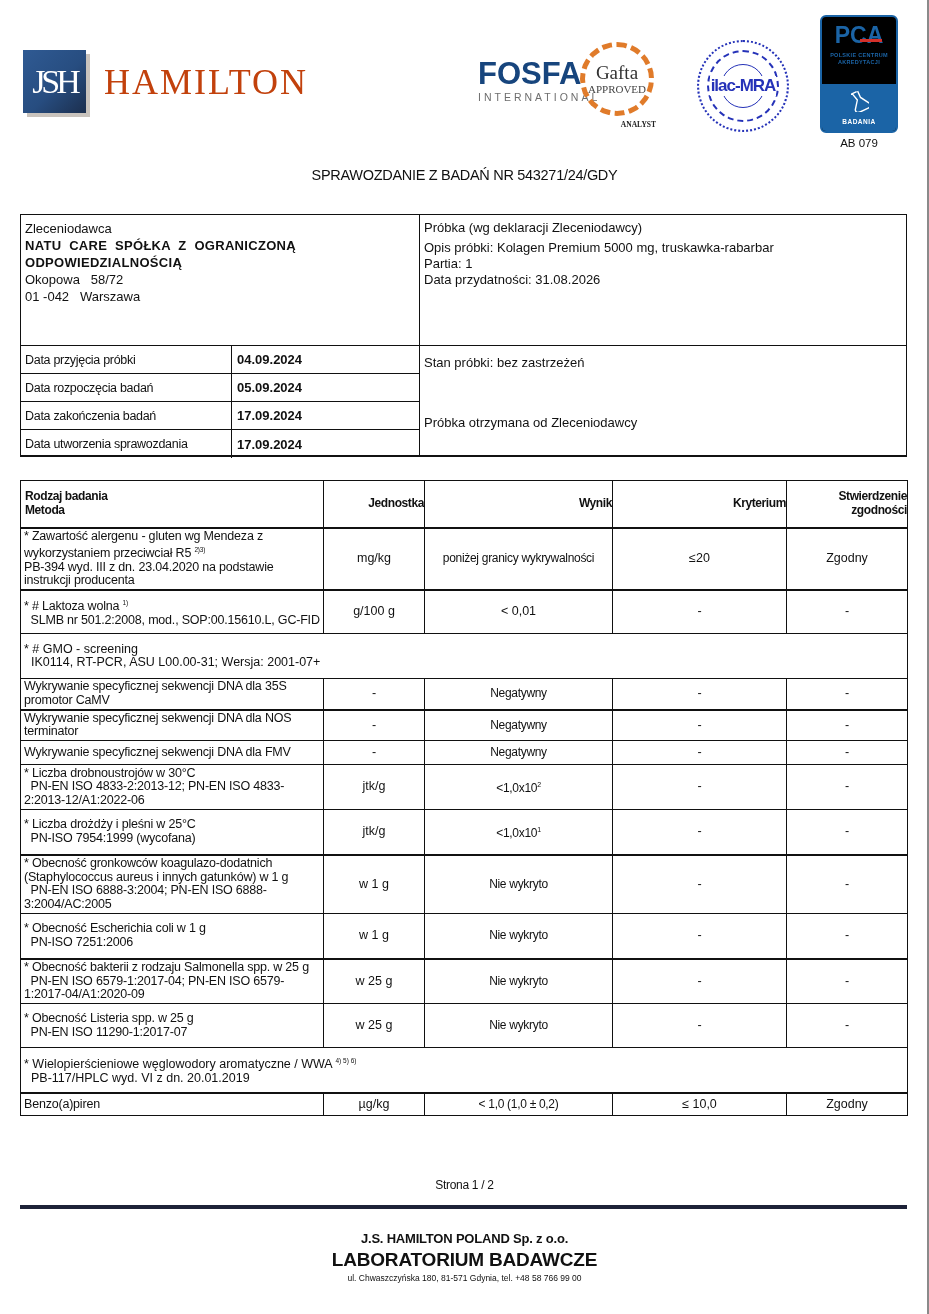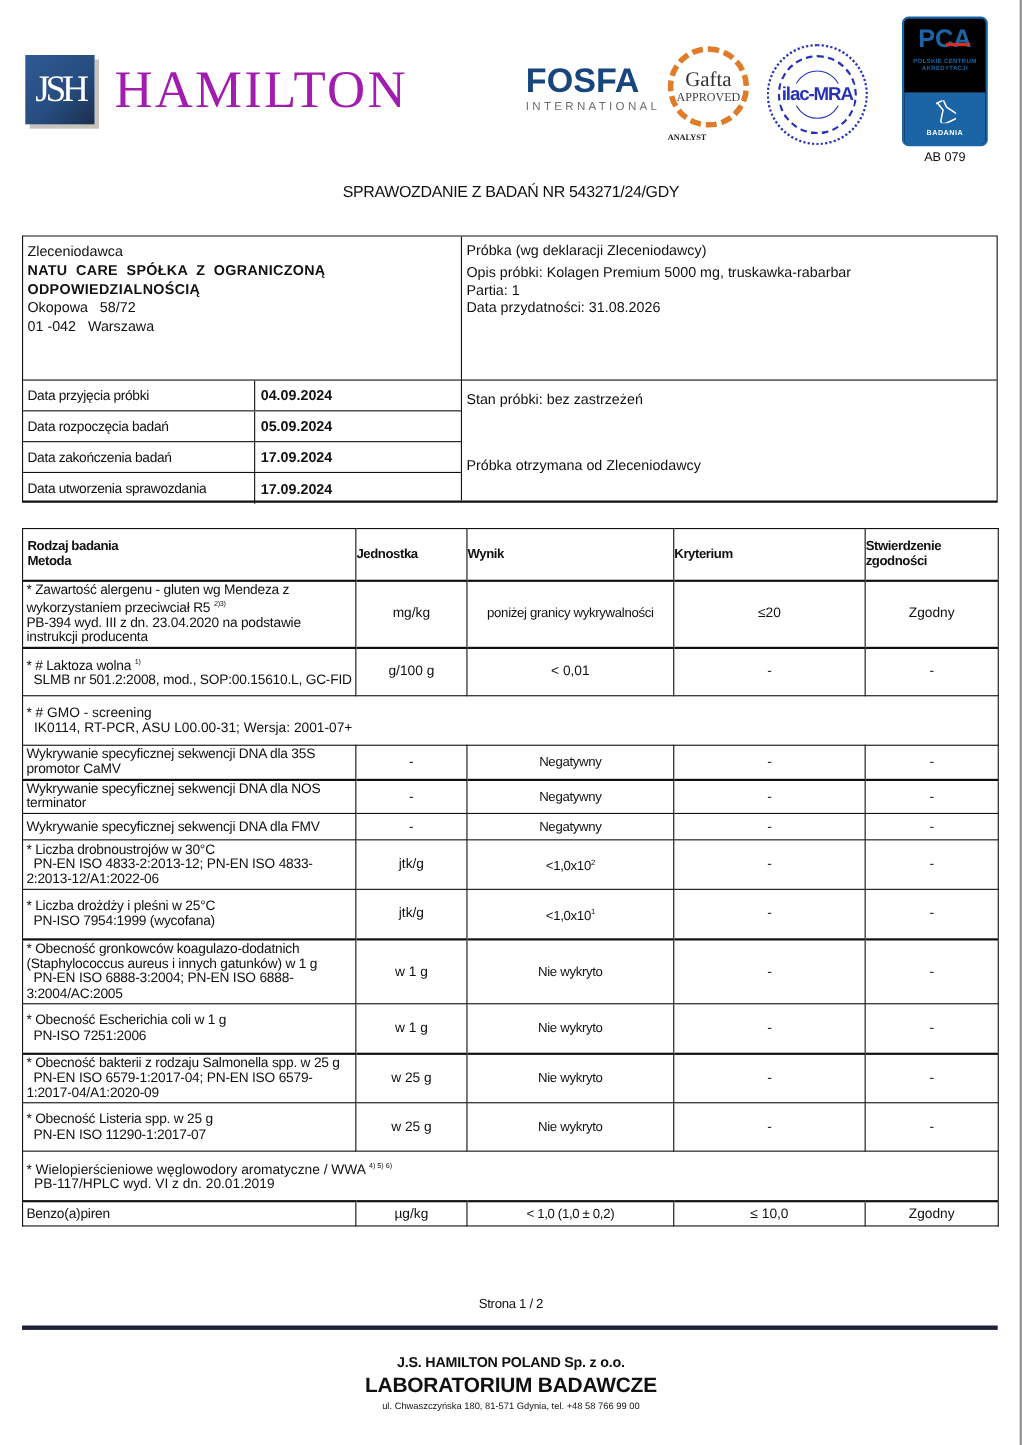--- a/index.html
+++ b/index.html
@@ -3,27 +3,27 @@
 <meta charset="utf-8">
 <style>
   * { box-sizing: border-box; margin: 0; padding: 0; }
   html, body { width: 929px; height: 1314px; background: #ffffff; overflow: hidden; }
   body { font-family: "Liberation Sans", sans-serif; color: #111; position: relative; }
   .right-edge { position: absolute; right: 0; top: 0; width: 2px; height: 1314px; background: #8a8a8a; }
 
   
   .hamilton-logo { position: absolute; left: 23px; top: 50px; display: flex; align-items: center; }
   .jsh-box { width: 63px; height: 63px; background: linear-gradient(135deg, #2f5a93 0%, #274d80 55%, #1c2f4e 100%); box-shadow: 4px 4px 0 #c9c3bd; position: relative; color: #fff; font-family: "Liberation Serif", serif; font-size: 34px; display: flex; align-items: center; justify-content: center; letter-spacing: -4px; }
-  .hamilton-word { margin-left: 18px; font-family: "Liberation Serif", serif; font-size: 48px; letter-spacing: 2px; color: #a21caf; }
+  .hamilton-word { margin-left: 18px; font-family: "Liberation Serif", serif; font-size: 36px; letter-spacing: 2px; color: #c2410c; }
 
   .fosfa { position: absolute; left: 478px; top: 58px; }
   .fosfa-word { font-size: 31px; font-weight: bold; color: #17457d; letter-spacing: 0px; line-height: 32px; }
   .fosfa-sub { font-size: 10.5px; color: #6d6d6d; letter-spacing: 3px; margin-top: 1px; }
 
-  .gafta { position: absolute; left: 607px; top: 42px; width: 76px; text-align: left; }
+  .gafta { position: absolute; left: 580px; top: 42px; width: 76px; text-align: right; }
   .gafta-ring { width: 74px; height: 74px; border-radius: 50%; border: 5px dashed #e07b2a; display: flex; flex-direction: column; align-items: center; justify-content: center; }
   .gafta-name { font-family: "Liberation Serif", serif; font-size: 19px; color: #333; line-height: 20px; }
   .gafta-approved { font-family: "Liberation Serif", serif; font-size: 11px; color: #444; }
   .gafta-analyst { font-family: "Liberation Serif", serif; font-size: 7.5px; font-weight: bold; color: #222; margin-top: 4px; }
 
   .ilac { position: absolute; left: 697px; top: 40px; width: 92px; height: 92px; border-radius: 50%; border: 2px dotted #2532b8; display: flex; align-items: center; justify-content: center; }
   .ilac::before { content: ""; position: absolute; inset: 8px; border-radius: 50%; border: 2px dashed #2532b8; }
   .ilac::after { content: ""; position: absolute; inset: 22px; border-radius: 50%; border: 1px solid #2532b8; }
   .ilac-text { font-size: 17px; font-weight: bold; color: #2532b8; letter-spacing: -1px; background: #fff; position: relative; z-index: 1; padding: 0 1px; }
 
@@ -52,21 +52,21 @@
   .date-row { height: 28px; border-bottom: 1px solid #111; display: flex; align-items: center; font-size: 12.5px; }
   .date-row:last-child { border-bottom: none; }
   .date-row .lbl { width: 211px; padding-left: 4px; border-right: 1px solid #111; height: 100%; display: flex; align-items: center; letter-spacing: -.3px; }
   .date-row .val { padding-left: 5px; font-weight: bold; font-size: 13px; }
   .state { position: absolute; left: 403px; top: 140px; font-size: 13px; }
   .received { position: absolute; left: 403px; top: 200px; font-size: 13px; }
 
   
   .results { position: absolute; left: 20px; top: 480px; width: 887px; border-collapse: collapse; table-layout: fixed; }
   .results td, .results th { border: 1px solid #111; font-size: 12.5px; line-height: 13.5px; vertical-align: middle; }
-  .results th { font-weight: bold; font-size: 12px; letter-spacing: -.4px; height: 47px; text-align: left; border-bottom: 2px solid #111; }
+  .results th { font-weight: bold; font-size: 12px; letter-spacing: -.4px; height: 47px; text-align: right; border-bottom: 2px solid #111; }
   .results th.left { text-align: left; padding-left: 4px; }
   .results td { text-align: center; }
   .results td.name { text-align: left; padding: 1px 3px; letter-spacing: -.2px; }
   .results td.full { text-align: left; padding: 2px 3px; }
   .results tr.thick td { border-top: 2px solid #111; }
   .results td.c { font-size: 12px; letter-spacing: -.3px; }
   sup.fn { font-size: 6.5px; vertical-align: 5px; }
   .ind { padding-left: 6px; display: inline-block; }
 
   .page-no { position: absolute; left: 0; width: 929px; top: 1178px; text-align: center; font-size: 12px; letter-spacing: -.3px; }

